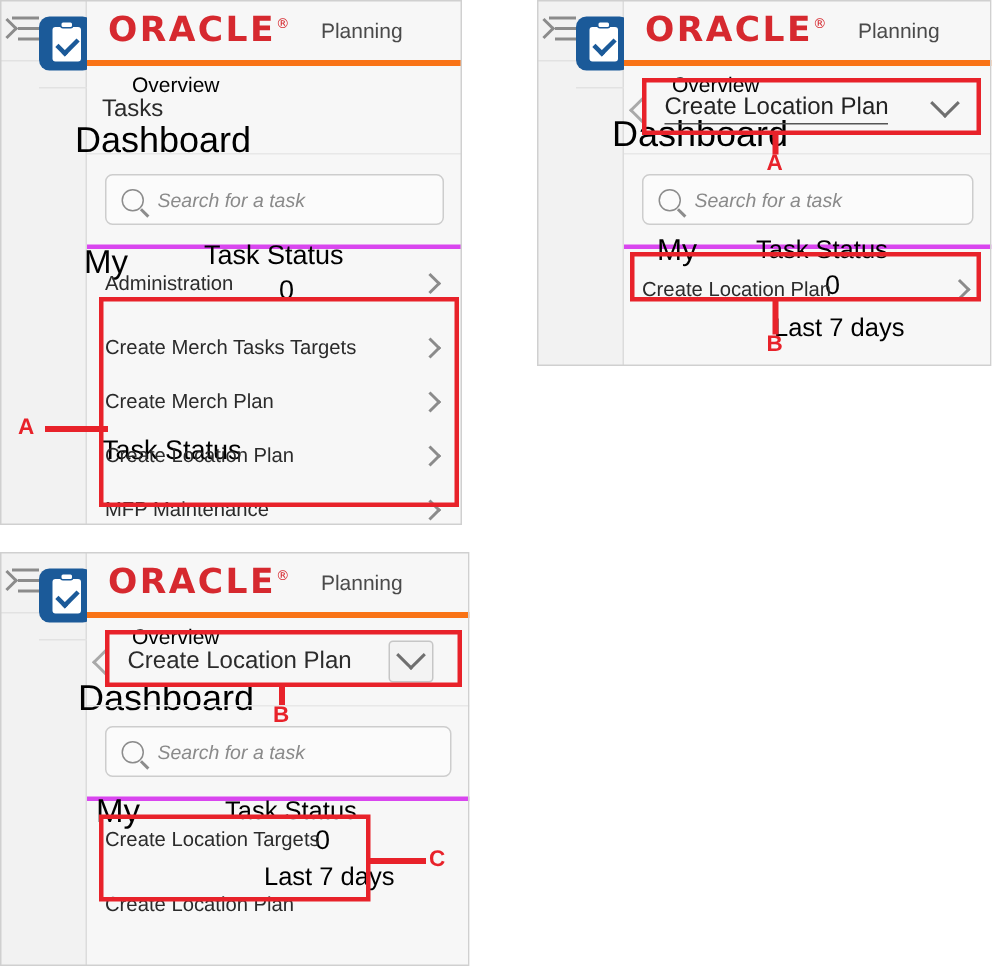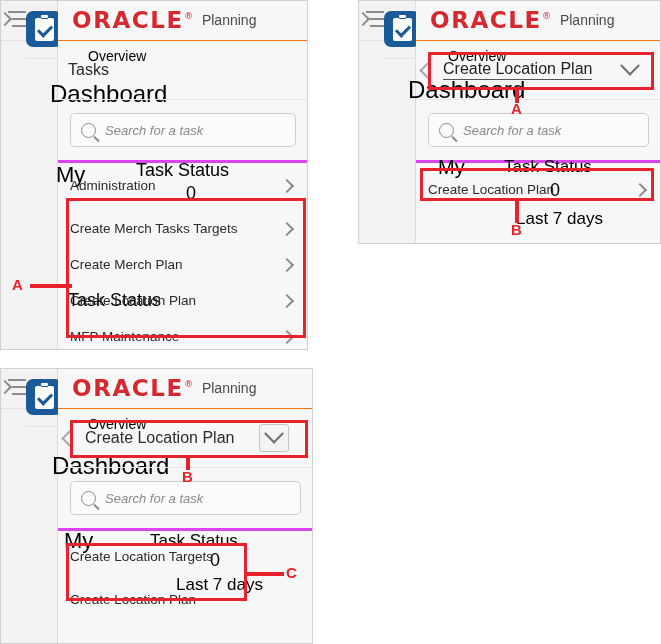--- a/index.html
+++ b/index.html
@@ -52,21 +52,21 @@
         color:#c8102e;font-size:9px;font-weight:bold;line-height:11px;height:12px;
         padding:0 4px;border-radius:8px;letter-spacing:-0.3px;white-space:nowrap;}
 
   
   .bars{width:26px;height:22px;display:flex;align-items:flex-end;gap:2.5px;}
   .bars span{display:block;width:5px;background:#8e8e8e;}
 
   
   .content{flex:1 1 auto;background:#f7f7f7;position:relative;display:flex;flex-direction:column;}
   .brandbar{height:40px;flex:0 0 40px;display:flex;align-items:center;
-            border-bottom:1px solid #f97316;background:#f7f7f7;padding-left:14px;}
+            border-bottom:4px solid #f97316;background:#f7f7f7;padding-left:14px;gap:12px;}
   .oracle{color:#d6292f;font-size:23px;font-weight:bold;letter-spacing:1.6px;
           font-family:"DejaVu Sans",sans-serif;line-height:1;position:relative;}
   .oracle sup{font-size:9px;font-weight:normal;vertical-align:super;letter-spacing:0;}
   .brandsub{margin-left:9px;font-size:14px;color:#4a4a4a;}
 
   .headrow{height:58px;flex:0 0 58px;display:flex;align-items:center;
            border-bottom:1px solid #e8e8e8;padding:0 10px;position:relative;}
   .headtitle{font-size:16px;color:#2b2b2b;}
 
   .searchrow{height:60px;flex:0 0 60px;display:flex;align-items:center;

